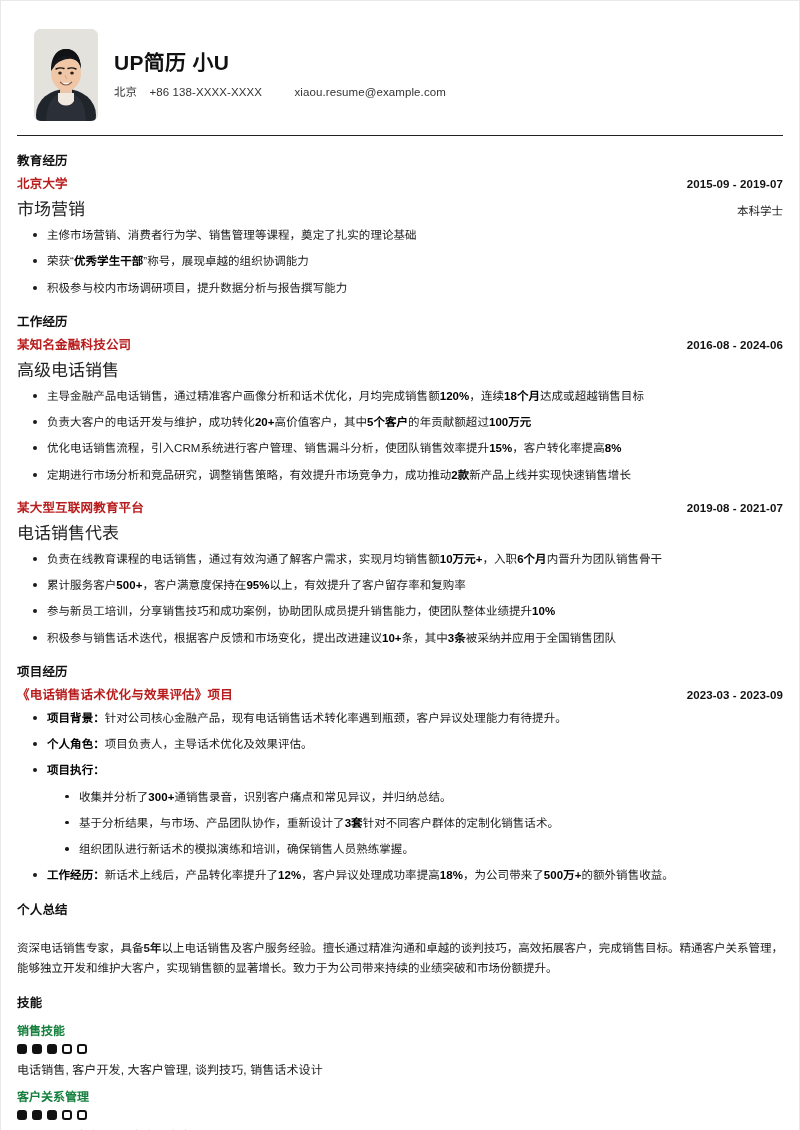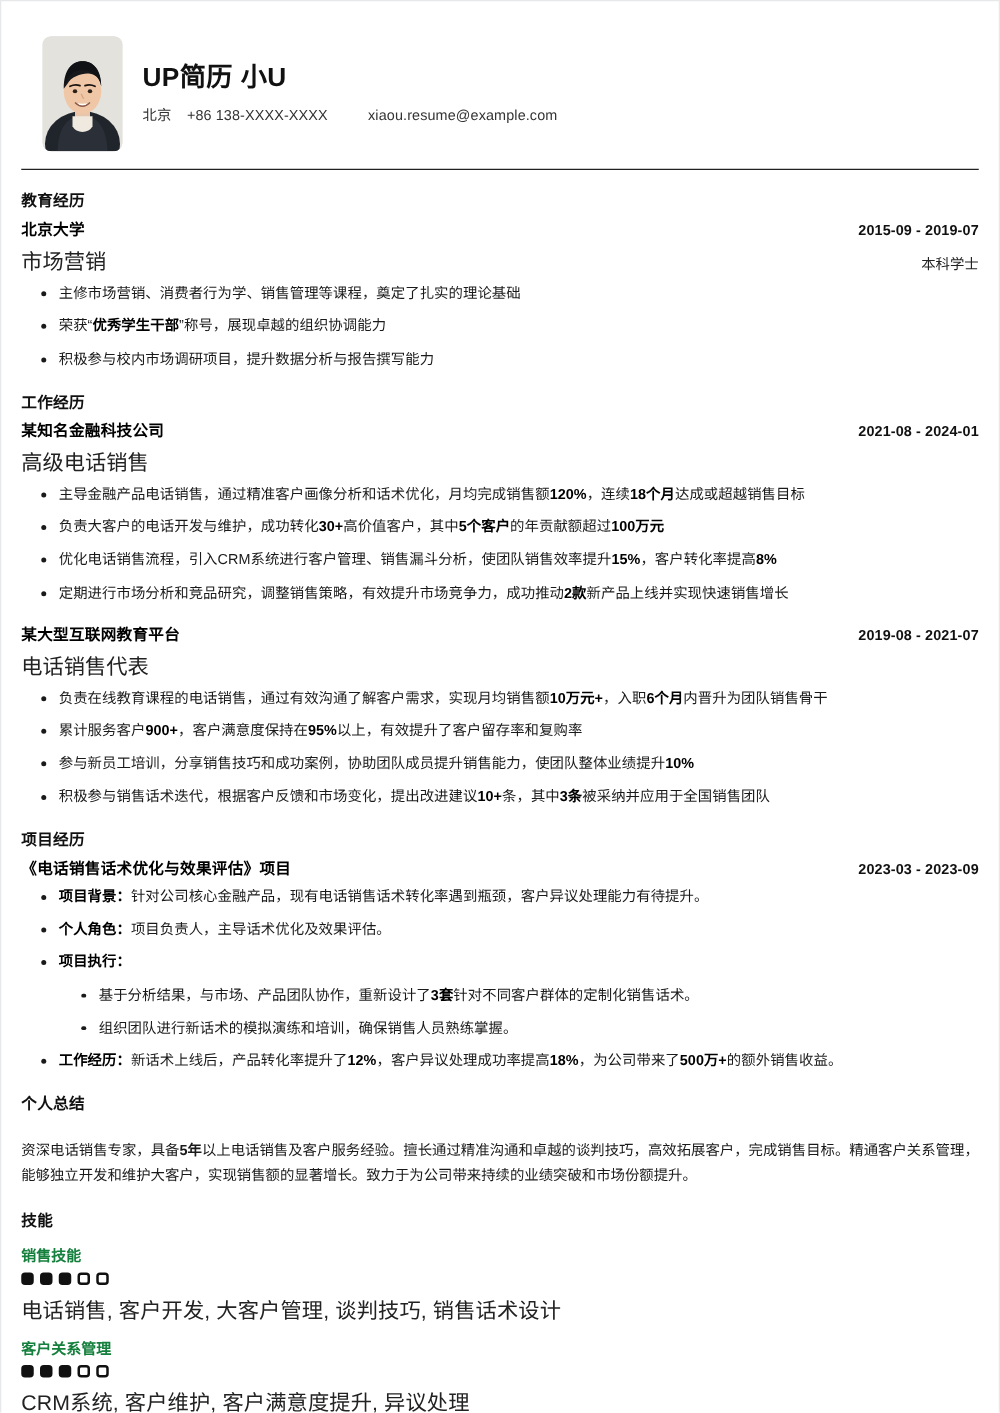--- a/index.html
+++ b/index.html
@@ -73,21 +73,21 @@
   .entry + .entry { margin-top: 13px; }
   .row {
     display: flex;
     justify-content: space-between;
     align-items: baseline;
     gap: 12px;
   }
   .org {
     font-size: 12.5px;
     font-weight: bold;
-    color: #000000;
+    color: #b91c1c;
     letter-spacing: .2px;
   }
   .date {
     font-size: 11.5px;
     font-weight: bold;
     color: #111111;
     white-space: nowrap;
     letter-spacing: .1px;
   }
   .role {
@@ -158,21 +158,21 @@
   }
   .dots { display: flex; gap: 5px; margin: 0 0 6px 0; }
   .dot {
     width: 10px; height: 10px;
     border-radius: 3px;
     border: 2px solid #111111;
     background: transparent;
   }
   .dot.filled { background: #111111; }
   .skill-tags {
-    font-size: 17px;
+    font-size: 12px;
     color: #222222;
     letter-spacing: .1px;
   }
 </style>
 </head>
 <body>
 
 <div class="page">
 
   <div class="header">
@@ -225,59 +225,60 @@
       </ul>
     </div>
   </div>
 
   <div class="section">
     <div class="section-title">工作经历</div>
 
     <div class="entry">
       <div class="row">
         <div class="org">某知名金融科技公司</div>
-        <div class="date">2021-08 - 2024-01</div>
+        <div class="date">2016-08 - 2024-06</div>
       </div>
       <div class="role">高级电话销售</div>
       <ul class="bullets">
         <li>主导金融产品电话销售，通过精准客户画像分析和话术优化，月均完成销售额<b>120%</b>，连续<b>18个月</b>达成或超越销售目标</li>
-        <li>负责大客户的电话开发与维护，成功转化<b>30+</b>高价值客户，其中<b>5个客户</b>的年贡献额超过<b>100万元</b></li>
+        <li>负责大客户的电话开发与维护，成功转化<b>20+</b>高价值客户，其中<b>5个客户</b>的年贡献额超过<b>100万元</b></li>
         <li>优化电话销售流程，引入CRM系统进行客户管理、销售漏斗分析，使团队销售效率提升<b>15%</b>，客户转化率提高<b>8%</b></li>
         <li>定期进行市场分析和竞品研究，调整销售策略，有效提升市场竞争力，成功推动<b>2款</b>新产品上线并实现快速销售增长</li>
       </ul>
     </div>
 
     <div class="entry">
       <div class="row">
         <div class="org">某大型互联网教育平台</div>
         <div class="date">2019-08 - 2021-07</div>
       </div>
       <div class="role">电话销售代表</div>
       <ul class="bullets">
         <li>负责在线教育课程的电话销售，通过有效沟通了解客户需求，实现月均销售额<b>10万元+</b>，入职<b>6个月</b>内晋升为团队销售骨干</li>
-        <li>累计服务客户<b>900+</b>，客户满意度保持在<b>95%</b>以上，有效提升了客户留存率和复购率</li>
+        <li>累计服务客户<b>500+</b>，客户满意度保持在<b>95%</b>以上，有效提升了客户留存率和复购率</li>
         <li>参与新员工培训，分享销售技巧和成功案例，协助团队成员提升销售能力，使团队整体业绩提升<b>10%</b></li>
         <li>积极参与销售话术迭代，根据客户反馈和市场变化，提出改进建议<b>10+</b>条，其中<b>3条</b>被采纳并应用于全国销售团队</li>
       </ul>
     </div>
   </div>
 
   <div class="section">
     <div class="section-title">项目经历</div>
     <div class="entry">
       <div class="row">
         <div class="org">《电话销售话术优化与效果评估》项目</div>
         <div class="date">2023-03 - 2023-09</div>
       </div>
       <ul class="bullets">
         <li><b>项目背景：</b>针对公司核心金融产品，现有电话销售话术转化率遇到瓶颈，客户异议处理能力有待提升。</li>
         <li><b>个人角色：</b>项目负责人，主导话术优化及效果评估。</li>
         <li><b>项目执行：</b></li>
       </ul>
       <ul class="bullets nested">
+        <li>收集并分析了<b>300+</b>通销售录音，识别客户痛点和常见异议，并归纳总结。</li>
         <li>基于分析结果，与市场、产品团队协作，重新设计了<b>3套</b>针对不同客户群体的定制化销售话术。</li>
         <li>组织团队进行新话术的模拟演练和培训，确保销售人员熟练掌握。</li>
       </ul>
       <ul class="bullets">
         <li><b>工作经历：</b>新话术上线后，产品转化率提升了<b>12%</b>，客户异议处理成功率提高<b>18%</b>，为公司带来了<b>500万+</b>的额外销售收益。</li>
       </ul>
     </div>
   </div>
 
   <div class="section">

